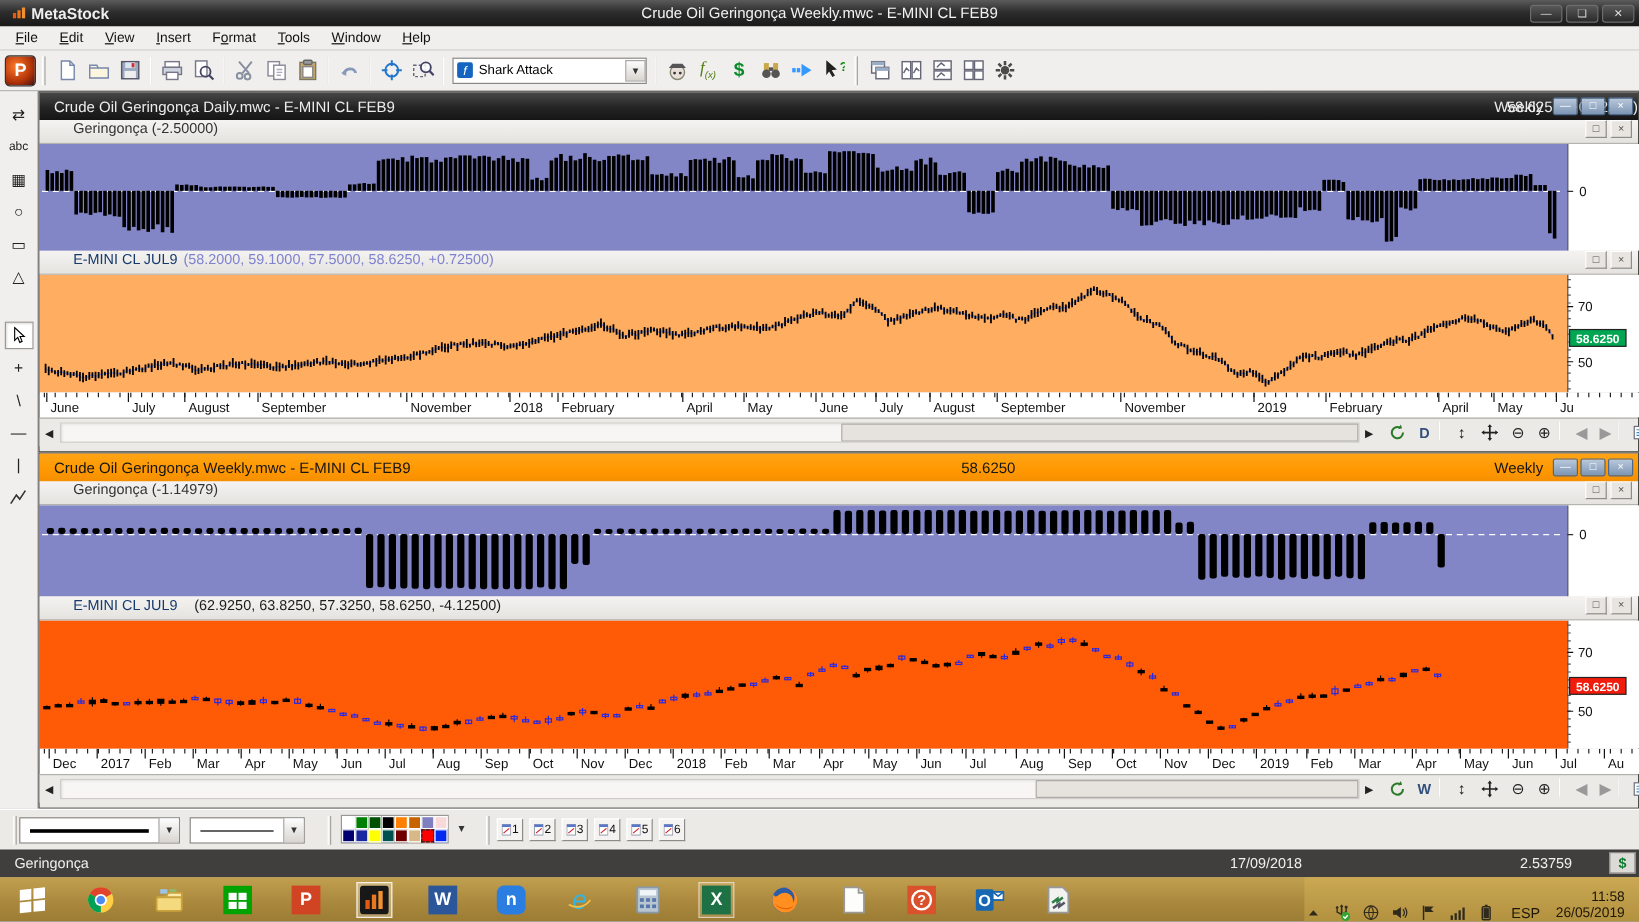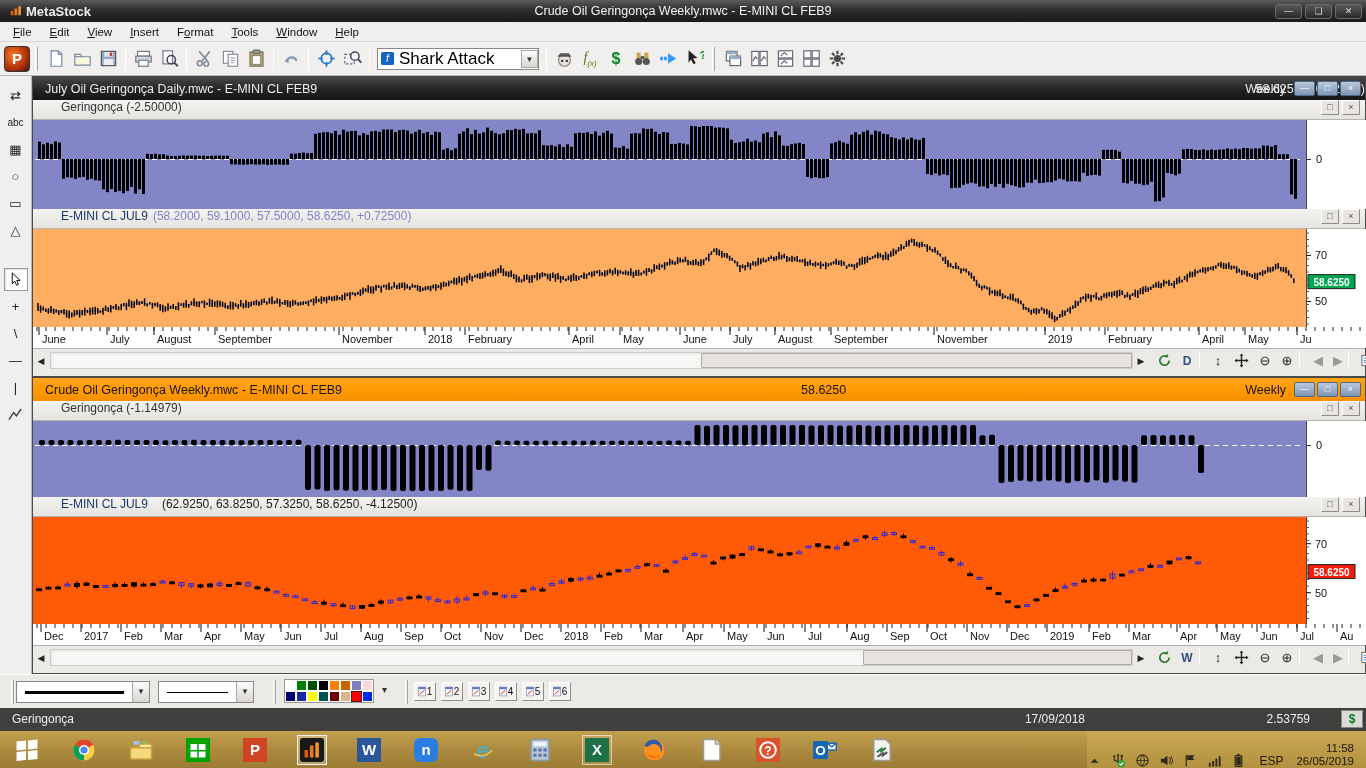--- a/index.html
+++ b/index.html
@@ -15,21 +15,21 @@
 .menu-item{padding:2px 9px;color:#111;font-size:11.5px}
 .menu-item u{text-decoration:underline}
 #toolbar{position:absolute;left:0;top:42px;width:100%;height:34px;background:#f0efed;border-bottom:1px solid #b9b7b3;display:flex;align-items:center;padding-left:4px}
 .tbtn{width:26px;height:26px;display:flex;align-items:center;justify-content:center}
 .tbtn svg{width:19px;height:19px}
 .tsep{width:1px;height:24px;background:#c6c4c0;margin:0 4px;border-right:1px solid #fff}
 .tgrip{width:3px;height:24px;border-left:1px solid #fff;border-right:1px solid #a8a6a2;margin:0 5px}
 #plogo{width:26px;height:26px;border-radius:4px;background:radial-gradient(circle at 35% 35%,#ff7a2a,#b03208 60%,#401010);color:#fff;font-weight:bold;font-size:15px;display:flex;align-items:center;justify-content:center;border:1px solid #333}
 #expert-combo{display:flex;align-items:center;width:162px;height:22px;background:#fff;border:1px solid #8a8884;margin:0 3px;padding-left:2px}
 #expert-combo .ec-icon{width:15px;height:15px;flex:0 0 15px}
-#expert-combo .ec-text{flex:1;font-size:17px;padding-left:4px;color:#000;white-space:nowrap;overflow:hidden}
+#expert-combo .ec-text{flex:1;font-size:11px;padding-left:4px;color:#000;white-space:nowrap;overflow:hidden}
 #expert-combo .ec-drop{width:17px;height:18px;background:linear-gradient(#fdfdfd,#d8d5d0);border:1px solid #a8a6a2;font-size:8px;text-align:center;line-height:17px;color:#333}
 .txticon{font-size:13px;font-weight:bold}
 
 #lefttools{position:absolute;left:0;top:76px;width:32px;height:598px;background:#f0efed;border-right:1px solid #b9b7b3;display:flex;flex-direction:column;align-items:center;padding-top:8px}
 .ltool{width:24px;height:23px;display:flex;align-items:center;justify-content:center;font-size:13px;color:#222;margin-bottom:4px}
 .ltool svg{width:15px;height:15px}
 .ltool.sel{background:#fff;border:1px solid #9a9894;box-shadow:inset 1px 1px 2px #00000022}
 .ltool.small{font-size:10px}
 .lspace{height:22px}
 
@@ -308,21 +308,21 @@
       <div class="ltool">|</div>
       <div class="ltool">
         <svg viewBox="0 0 16 16">
           <path d="M1 13.5L6 6l3 3.5L14 2" fill="none" stroke="#333" stroke-width="1.4"></path>
         </svg>
       </div>
     </div>
 
   <div class="chart-win" id="win-daily">
     <div class="cw-title dark">
-      <span>July Oil Geringonça Daily.mwc - E-MINI CL FEB9</span>
+      <span>Crude Oil Geringonça Daily.mwc - E-MINI CL FEB9</span>
       <span class="cw-quote center">58.6250 (+0.72500)</span>
       <span class="cw-right">
         <span>Weekly</span>
         <span style="display:flex;gap:2px">
           <span class="cwbtn">—</span>
           <span class="cwbtn">□</span>
           <span class="cwbtn">×</span>
         </span>
       </span>
     </div>

